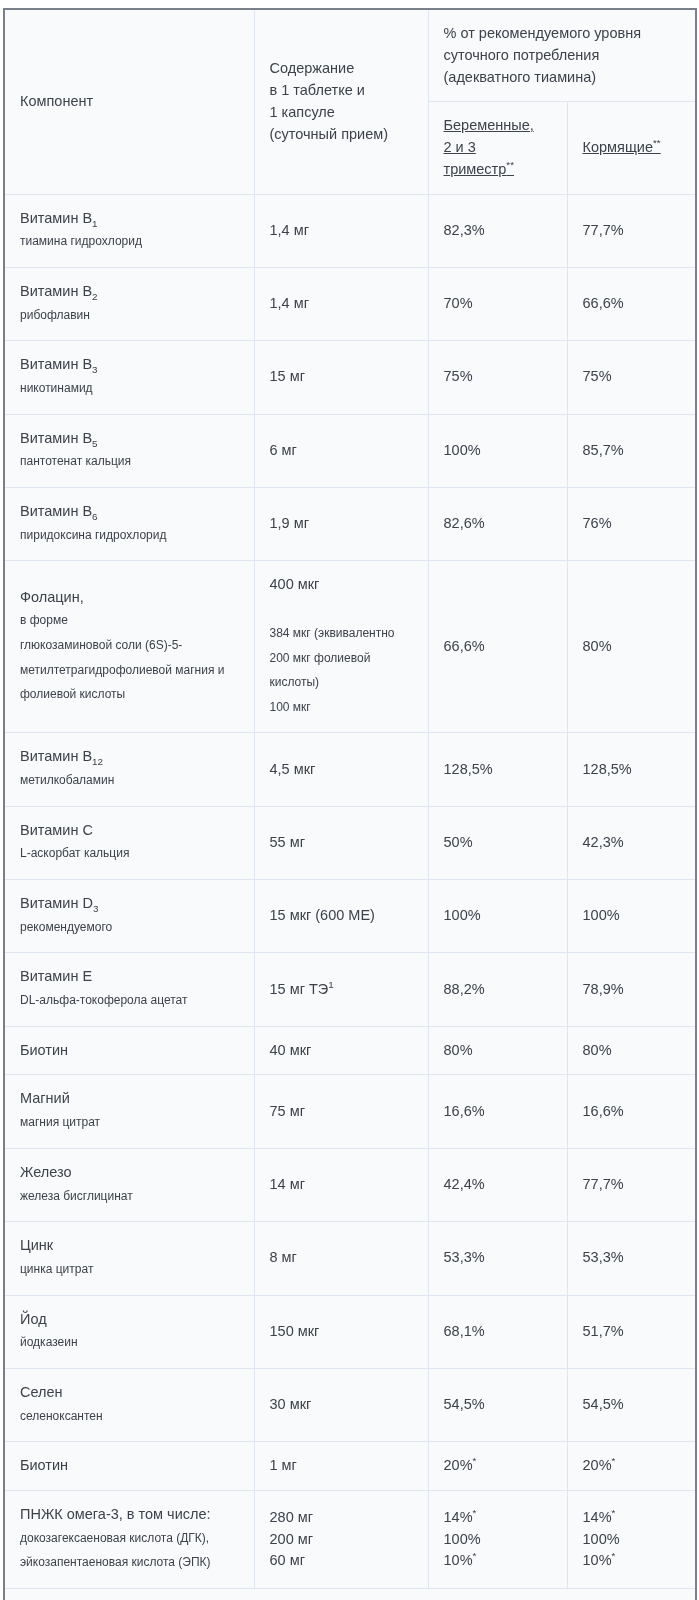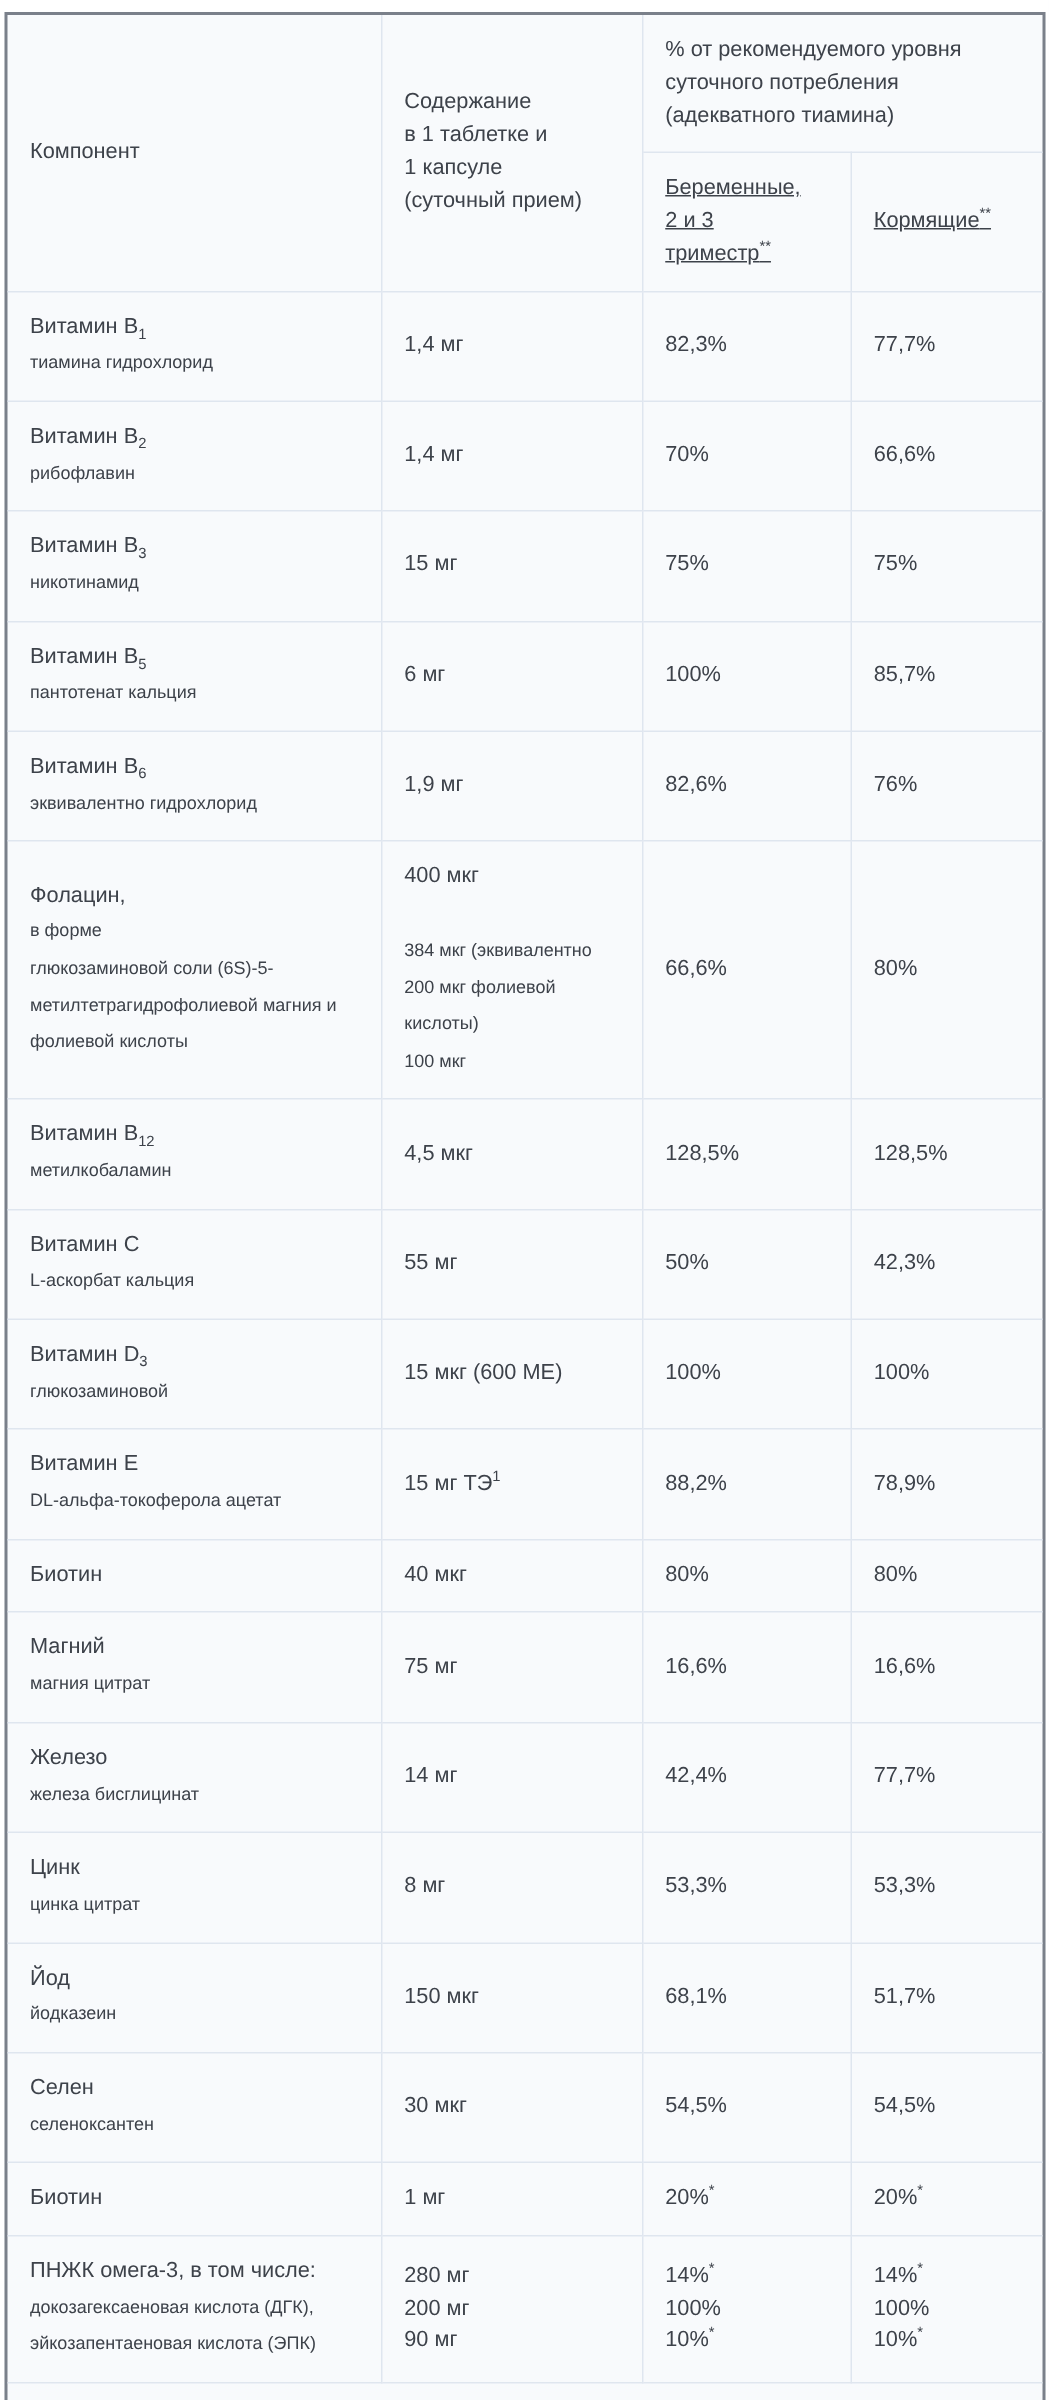--- a/index.html
+++ b/index.html
@@ -186,21 +186,21 @@
                 <div class="line">85,7%</div>
               </div>
     </td>
   </tr>
           <tr>
     <td>
       <div class="main">
                 <div class="line">Витамин B<sub>6</sub></div>
               </div>
       <div class="small">
-                <div class="line">эквивалентно гидрохлорид</div>
+                <div class="line">пиридоксина гидрохлорид</div>
               </div>
     </td>
     <td>
       <div class="main">
                 <div class="line">1,9 мг</div>
               </div>
 
     </td>
     <td>
       <div class="main">
@@ -298,21 +298,21 @@
                 <div class="line">42,3%</div>
               </div>
     </td>
   </tr>
           <tr>
     <td>
       <div class="main">
                 <div class="line">Витамин D<sub>3</sub></div>
               </div>
       <div class="small">
-                <div class="line">глюкозаминовой</div>
+                <div class="line">рекомендуемого</div>
               </div>
     </td>
     <td>
       <div class="main">
                 <div class="line">15 мкг (600 МЕ)</div>
               </div>
 
     </td>
     <td>
       <div class="main">
@@ -536,21 +536,21 @@
               </div>
       <div class="small">
                 <div class="line">докозагексаеновая кислота (ДГК),</div>
                 <div class="line">эйкозапентаеновая кислота (ЭПК)</div>
               </div>
     </td>
     <td>
       <div class="main">
                 <div class="line">280 мг</div>
                 <div class="line">200 мг</div>
-                <div class="line">90 мг</div>
+                <div class="line">60 мг</div>
               </div>
 
     </td>
     <td>
       <div class="main">
                 <div class="line">14%<sup>*</sup></div>
                 <div class="line">100%</div>
                 <div class="line">10%<sup>*</sup></div>
               </div>
     </td>

